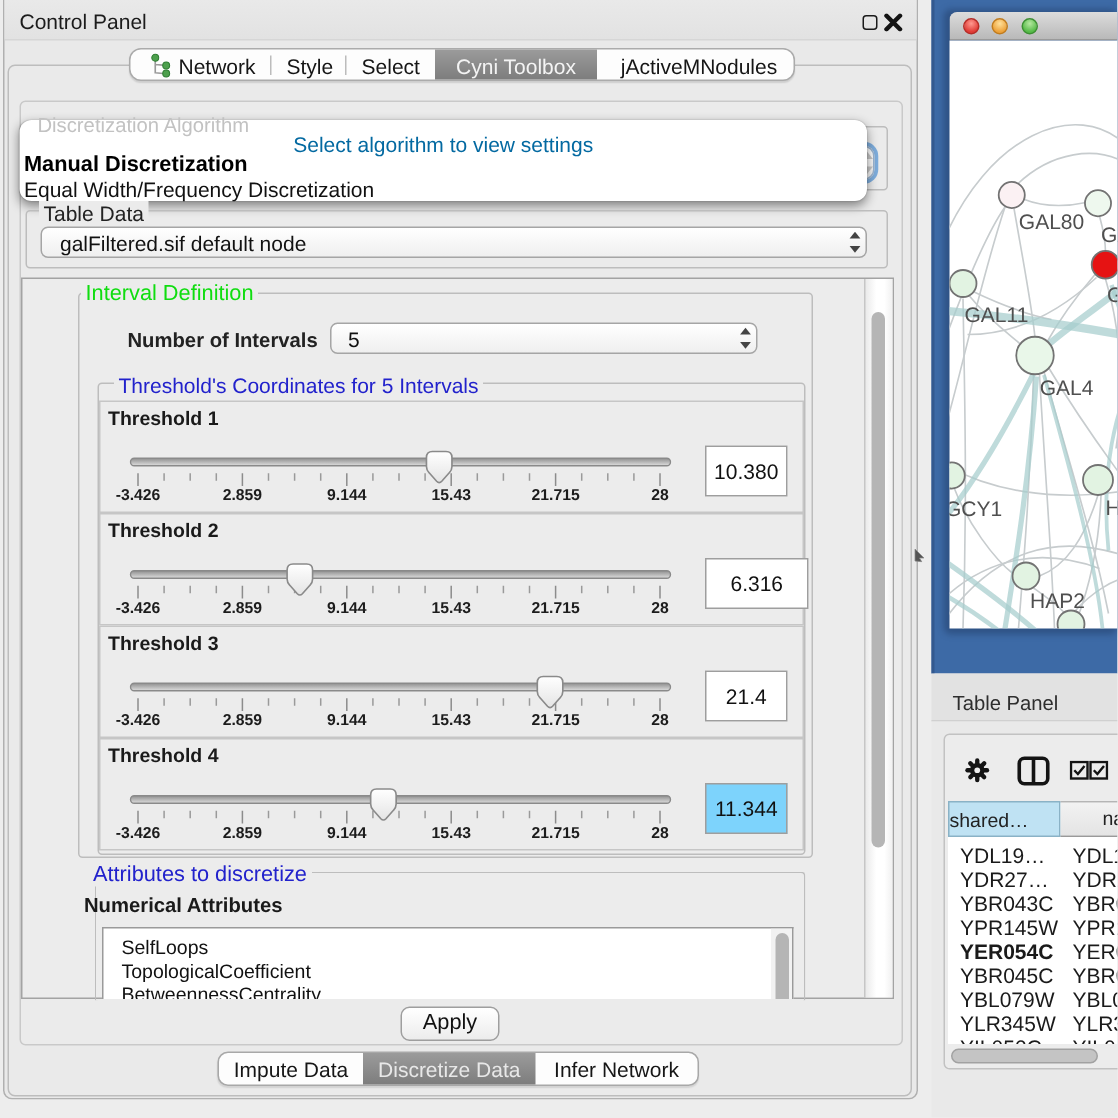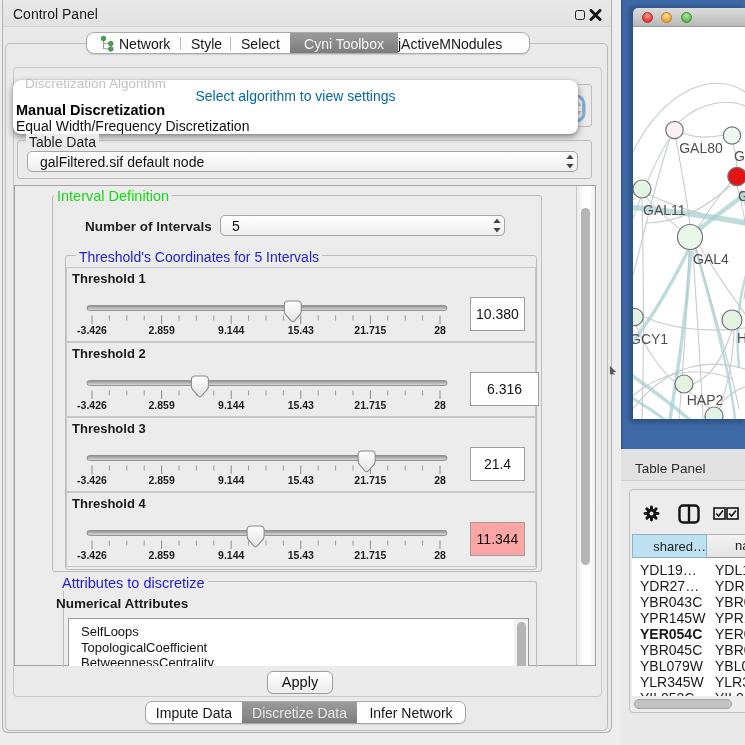--- a/index.html
+++ b/index.html
@@ -25,21 +25,21 @@
 <circle cx="11.8" cy="9.6" r="2.3" fill="#4da04d" stroke="#2e7d32" stroke-width="0.7"></circle>
 <circle cx="11.8" cy="15" r="2.3" fill="#4da04d" stroke="#2e7d32" stroke-width="0.7"></circle>
 </svg>
 <div class="abs" style="left:119px;top:36px;font-size:14px;color:#161616;">Network</div>
 <div class="abs" style="left:180px;top:37px;width:1px;height:13px;background:#bcbcbc;"></div>
 <div class="abs" style="left:183px;top:36px;width:47px;text-align:center;font-size:14px;color:#161616;">Style</div>
 <div class="abs" style="left:230px;top:37px;width:1px;height:13px;background:#bcbcbc;"></div>
 <div class="abs" style="left:231px;top:36px;width:59px;text-align:center;font-size:14px;color:#161616;">Select</div>
 <div class="abs" style="left:290px;top:33px;width:108px;height:20px;background:linear-gradient(#9b9b9b,#7d7d7d);"></div>
 <div class="abs" style="left:290px;top:36px;width:108px;text-align:center;font-size:14px;color:#f4f4f4;">Cyni Toolbox</div>
-<div class="abs" style="left:398px;top:36px;width:136px;text-align:left;font-size:14px;color:#161616;">jActiveMNodules</div>
+<div class="abs" style="left:398px;top:36px;width:136px;text-align:center;font-size:14px;color:#161616;">jActiveMNodules</div>
 <div class="abs" style="left:17px;top:84px;width:575px;height:43px;border:1px solid #bdbdbd;border-radius:3px;"></div>
 <div class="abs" style="left:27px;top:97px;width:556px;height:23px;background:linear-gradient(#ffffff,#f0f0f0);border:1px solid #9ab4d0;border-radius:7px;box-shadow:0 0 0 2.5px rgba(88,151,214,0.75);"></div>
 <svg class="abs" style="left:572px;top:100px;" width="12" height="17" viewBox="0 0 12 17">
 <path d="M6 1 L10 6 L2 6 Z" fill="#c6c6c6"></path>
       <path d="M6 16 L10 11 L2 11 Z" fill="#c6c6c6"></path>
     </svg>
 <div class="abs" style="left:13px;top:80px;width:565px;height:54px;background:#ffffff;border-radius:8px;box-shadow:0 3px 7px rgba(0,0,0,0.45),0 0 1px rgba(0,0,0,0.3);"></div>
 <div class="abs" style="left:25px;top:76px;font-size:13.5px;color:#c2c2c2;">Discretization Algorithm</div>
 <div class="abs" style="left:13px;top:88px;width:565px;text-align:center;font-size:14px;color:#0369a1;">Select algorithm to view settings</div>
 <div class="abs" style="left:16px;top:102px;font-size:14.5px;font-weight:bold;color:#000;">Manual Discretization</div>
@@ -234,21 +234,21 @@
       <line x1="356.6" y1="48.5" x2="356.6" y2="53.5" stroke="#9a9a9a" stroke-width="1"></line>
       <line x1="374.0" y1="48.5" x2="374.0" y2="57" stroke="#8c8c8c" stroke-width="1"></line>
       <text x="26.0" y="66.5" font-size="10.5" font-weight="bold" fill="#1c1c1c" text-anchor="middle" font-family="Liberation Sans,sans-serif">-3.426</text>
       <text x="95.6" y="66.5" font-size="10.5" font-weight="bold" fill="#1c1c1c" text-anchor="middle" font-family="Liberation Sans,sans-serif">2.859</text>
       <text x="165.2" y="66.5" font-size="10.5" font-weight="bold" fill="#1c1c1c" text-anchor="middle" font-family="Liberation Sans,sans-serif">9.144</text>
       <text x="234.8" y="66.5" font-size="10.5" font-weight="bold" fill="#1c1c1c" text-anchor="middle" font-family="Liberation Sans,sans-serif">15.43</text>
       <text x="304.4" y="66.5" font-size="10.5" font-weight="bold" fill="#1c1c1c" text-anchor="middle" font-family="Liberation Sans,sans-serif">21.715</text>
       <text x="374.0" y="66.5" font-size="10.5" font-weight="bold" fill="#1c1c1c" text-anchor="middle" font-family="Liberation Sans,sans-serif">28</text>
       <path d="M 181.1,38 q0,-4 4,-4 l9,0 q4,0 4,4 l0,6 q0,2.5 -1.8,4.2 l-5,5.6 q-1.7,1.8 -3.4,0 l-5,-5.6 q-1.8,-1.7 -1.8,-4.2 Z" fill="url(#thg4)" stroke="#8a8a8a" stroke-width="1.1"></path>
     </svg>
-<div class="abs" style="left:470px;top:522px;width:55px;height:34px;background:#fca5a5;border:1px solid #9e9e9e;text-align:center;line-height:33px;font-size:14px;color:#111;">11.344</div>
+<div class="abs" style="left:470px;top:522px;width:55px;height:34px;background:#7dd3fc;border:1px solid #9e9e9e;text-align:center;line-height:33px;font-size:14px;color:#111;">11.344</div>
 <div class="abs" style="left:63px;top:581px;width:474px;height:86px;border:1px solid #bdbdbd;border-top-left-radius:3px;border-top-right-radius:3px;border-bottom:none;"></div>
 <div class="abs" style="left:59px;top:575px;background:#ececec;padding:0 3px;font-size:14.5px;color:#2222cc;">Attributes to discretize</div>
 <div class="abs" style="left:56px;top:596px;font-size:13.5px;font-weight:bold;color:#1a1a1a;">Numerical Attributes</div>
 <div class="abs" style="left:68px;top:618px;width:461px;height:48px;background:#ffffff;border:1px solid #9a9a9a;border-bottom:none;overflow:hidden;">
       <div style="position:absolute;left:12px;top:5px;font-size:13px;color:#111;">SelfLoops</div>
       <div style="position:absolute;left:12px;top:20.5px;font-size:13px;color:#111;">TopologicalCoefficient</div>
       <div style="position:absolute;left:12px;top:36px;font-size:13px;color:#111;">BetweennessCentrality</div>
       <div style="position:absolute;right:0;top:0;width:14px;height:48px;background:#f2f2f2;"></div>
       <div style="position:absolute;right:2.5px;top:3px;width:9px;height:60px;background:#b5b5b5;border-radius:4.5px;"></div>
     </div>
@@ -346,21 +346,21 @@
     </svg>
 <svg class="abs" style="left:713px;top:507px;" width="13" height="13" viewBox="0 0 13 13">
       <rect x="1" y="1" width="11" height="11" fill="none" stroke="#141414" stroke-width="1.6"></rect>
       <path d="M3.2 6.5 L5.6 9 L10 3.6" fill="none" stroke="#141414" stroke-width="1.6"></path>
     </svg>
 <svg class="abs" style="left:726px;top:507px;" width="13" height="13" viewBox="0 0 13 13">
       <rect x="1" y="1" width="11" height="11" fill="none" stroke="#141414" stroke-width="1.6"></rect>
       <path d="M3.2 6.5 L5.6 9 L10 3.6" fill="none" stroke="#141414" stroke-width="1.6"></path>
     </svg>
 <div class="abs" style="left:632px;top:534px;width:113px;height:162px;background:#ffffff;overflow:hidden;"></div>
-<div class="abs" style="left:632px;top:534px;width:75px;height:24px;background:#bfe2f3;border:1px solid #8ab2c6;text-align:right;line-height:23px;font-size:13px;color:#222;">shared…</div>
+<div class="abs" style="left:632px;top:534px;width:75px;height:24px;background:#bfe2f3;border:1px solid #8ab2c6;text-align:left;line-height:23px;font-size:13px;color:#222;">shared…</div>
 <div class="abs" style="left:707px;top:534px;width:38px;height:24px;background:linear-gradient(#f2f2f2,#e4e4e4);border-top:1px solid #b5b5b5;border-bottom:1px solid #9a9a9a;"></div>
 <div class="abs" style="left:735px;top:538px;font-size:13px;color:#222;">na</div>
 <div class="abs" style="left:632px;top:558px;width:113px;height:138px;overflow:hidden;">
       <div style="position:absolute;left:8px;top:4px;font-size:14px;color:#1a1a1a;">YDL19…</div>
       <div style="position:absolute;left:83px;top:4px;font-size:14px;color:#1a1a1a;">YDL1</div>
       <div style="position:absolute;left:8px;top:20px;font-size:14px;color:#1a1a1a;">YDR27…</div>
       <div style="position:absolute;left:83px;top:20px;font-size:14px;color:#1a1a1a;">YDR2</div>
       <div style="position:absolute;left:8px;top:36px;font-size:14px;color:#1a1a1a;">YBR043C</div>
       <div style="position:absolute;left:83px;top:36px;font-size:14px;color:#1a1a1a;">YBR0</div>
       <div style="position:absolute;left:8px;top:52px;font-size:14px;color:#1a1a1a;">YPR145W</div>

